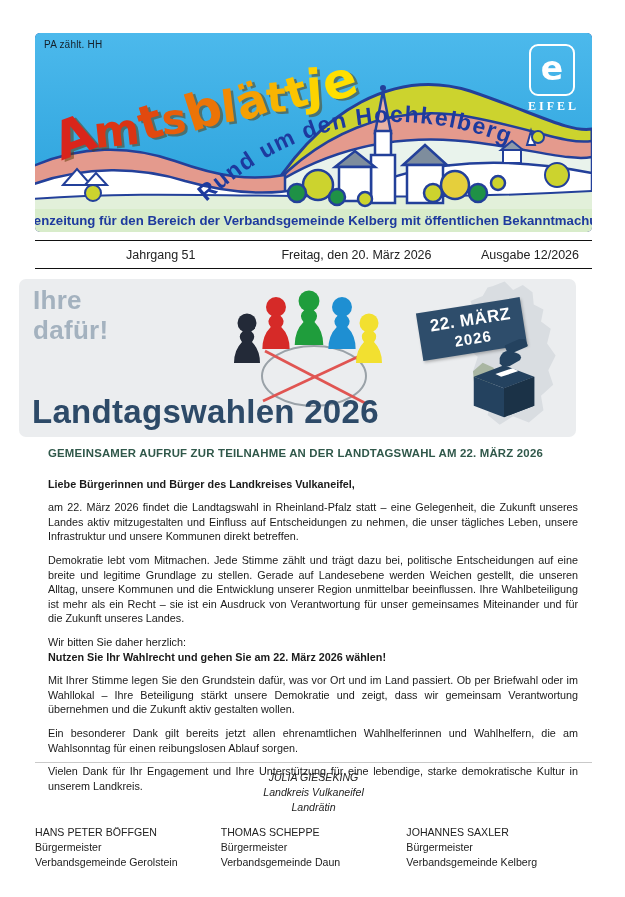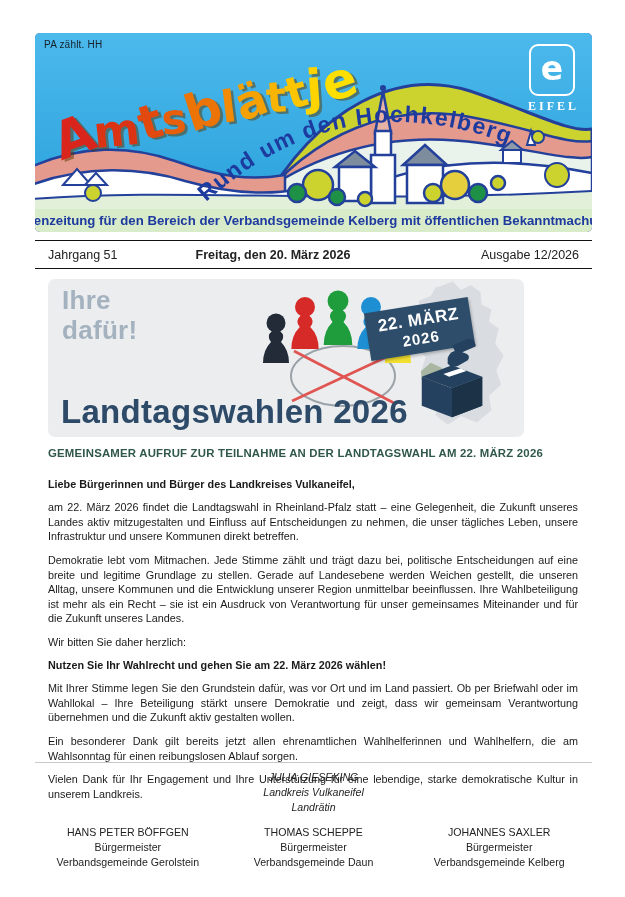--- a/index.html
+++ b/index.html
@@ -21,57 +21,57 @@
                   transform:translateY(-2px);}
   #eifel-word{margin-top:3px;color:#ffffff;font-size:12px;font-weight:bold;letter-spacing:3px;font-family:Liberation Serif, serif;}
   #tagline-bar{position:absolute;left:0;bottom:0;width:557px;height:23px;background:#d8ecca;
                display:flex;align-items:center;justify-content:center;}
   #tagline-bar div{font-size:13.2px;font-weight:bold;color:#1e3a9e;white-space:nowrap;}
 
   
   #rule-top{position:absolute;left:35px;top:240px;width:557px;height:0;border-top:1.6px solid #111;}
   #issue-bar{position:absolute;left:35px;top:245px;width:557px;height:20px;
              display:flex;align-items:center;font-size:12.5px;color:#222;}
-  #issue-bar .left{flex:1;text-align:left;padding-left:13px;}
-  #issue-bar .center{flex:1.6;text-align:left;font-weight:bold;}
+  #issue-bar .left{flex:1;text-align:right;padding-left:13px;}
+  #issue-bar .center{flex:1.6;text-align:right;}
   #issue-bar .right{flex:1;text-align:right;padding-right:13px;}
   #rule-bottom{position:absolute;left:35px;top:268px;width:557px;height:0;border-top:1.6px solid #111;}
 
   
-  #banner{position:absolute;left:48px;top:279px;width:476px;height:158px;background:#ebedef;
+  #banner{position:absolute;left:19px;top:279px;width:557px;height:158px;background:#ebedef;
           border-radius:7px;overflow:hidden;}
   #slogan{position:absolute;left:14px;top:6px;font-size:26px;line-height:30px;font-weight:bold;
           color:#a4b2bf;letter-spacing:.3px;}
   #banner-title{position:absolute;left:13px;bottom:6px;font-size:33px;font-weight:bold;color:#2d4a68;
                 letter-spacing:.3px;}
   #pawns-svg{position:absolute;left:190px;top:2px;}
   #map-wrap{position:absolute;right:2px;top:0;width:180px;height:158px;}
   #map-svg{position:absolute;right:2px;top:0;}
   #date-badge{position:absolute;right:50px;top:26px;background:#2e4d6b;color:#fff;
               padding:5px 12px 6px 12px;transform:rotate(-9deg);text-align:center;
               box-shadow:1px 2px 3px rgba(0,0,0,.25);}
   #date-badge .l1{font-size:17px;font-weight:bold;letter-spacing:.5px;}
   #date-badge .l2{font-size:15px;font-weight:bold;letter-spacing:1px;}
   #ballot-svg{position:absolute;right:34px;top:60px;}
 
   
   #article{position:absolute;left:48px;top:446px;width:530px;font-size:10.8px;line-height:14.6px;}
   #article h2{margin:0 0 16px 0;font-size:11.4px;letter-spacing:.2px;color:#30584a;font-weight:bold;}
   .salutation{font-weight:bold;margin:0 0 12px 0;}
-  #article p{margin:8px 0 9px 0;text-align:justify;}
+  #article p{margin:0 0 9px 0;text-align:justify;}
   #article p.tight{margin:0;}
   .bold-line{font-weight:bold;}
 
   
   #sig-divider{position:absolute;left:35px;top:762px;width:557px;border-top:1px solid #c9c9c9;}
   #sig-top{position:absolute;left:35px;top:770px;width:557px;text-align:center;
            font-size:10.6px;line-height:15px;color:#222;font-style:italic;}
   #sig-row{position:absolute;left:35px;top:825px;width:557px;display:flex;
            font-size:10.6px;line-height:15px;color:#222;}
-  #sig-row .col{flex:1;text-align:center;}
+  #sig-row .col{flex:1;}
 </style>
 </head>
 <body>
 
 <div id="page">
 
   <div id="masthead">
     <svg id="masthead-art" viewBox="0 0 557 176" width="557" height="176">
       <defs>
         <linearGradient id="sky" x1="0" y1="0" x2="0" y2="1">

